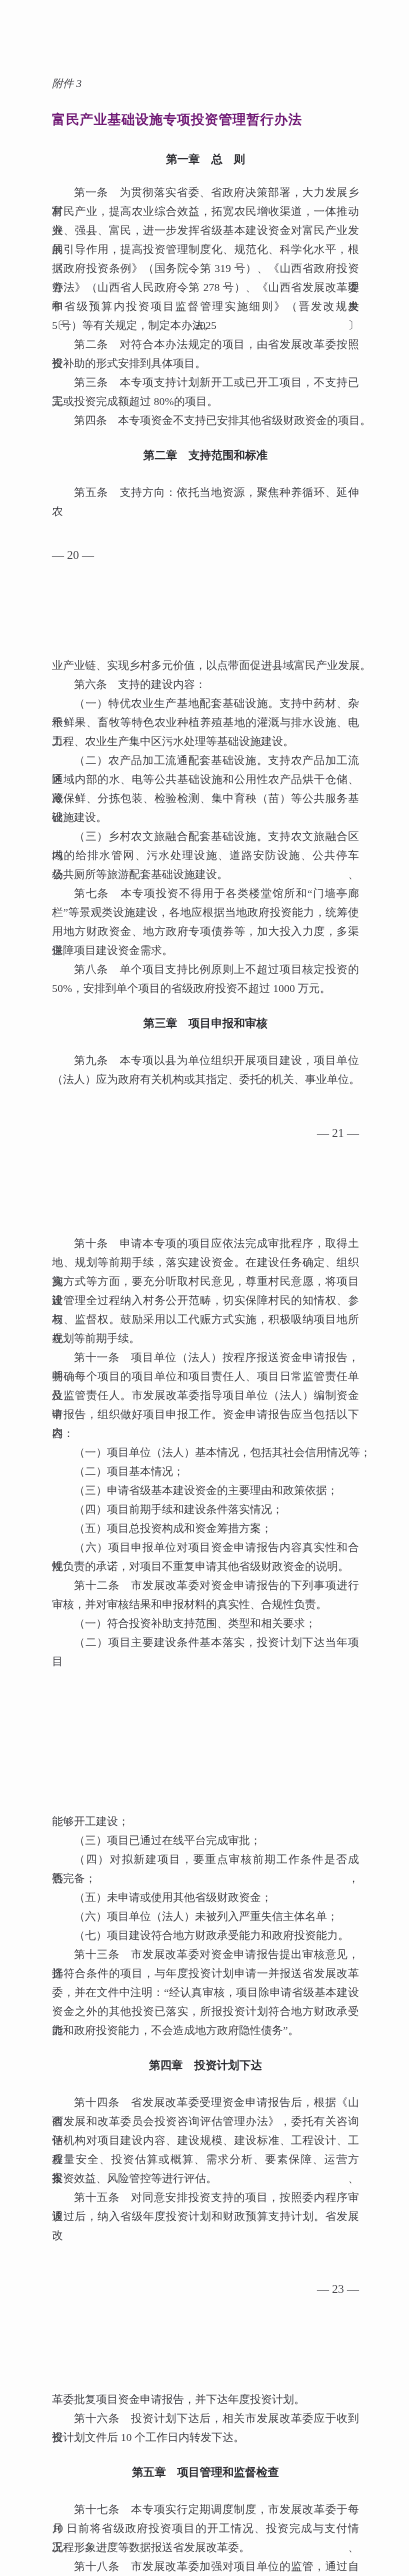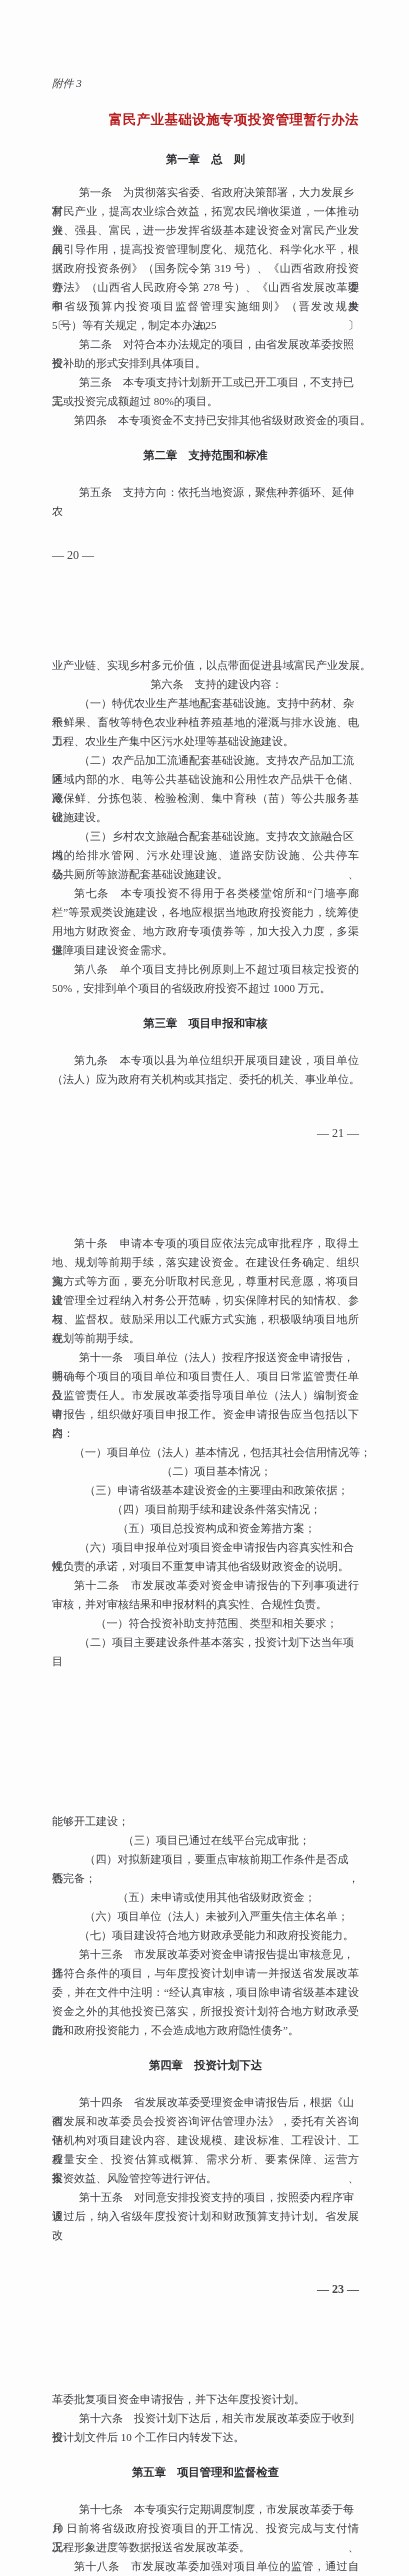--- a/index.html
+++ b/index.html
@@ -34,22 +34,22 @@
     color: #3c3c42;
     text-align: left;
     font-style: italic;
   }
   .title {
     margin-top: 15.5px;
     height: 21.6px;
     line-height: 21.6px;
     font-size: 13.4px;
     font-weight: bold;
-    text-align: right;
-    color: #b91c1c;
+    text-align: left;
+    color: #701a75;
     letter-spacing: 0.5px;
   }
   .chapter {
     margin-top: 16px;
     margin-bottom: 18.3px;
     height: 19px;
     line-height: 19px;
     font-size: 11.3px;
     font-weight: bold;
     text-align: center;
@@ -68,21 +68,20 @@
     white-space: nowrap;
   }
   .ln.j {
     white-space: normal;
     text-align: justify;
     text-align-last: justify;
     text-justify: inter-character;
   }
   .ln.ind {
     text-indent: 2em;
-    text-align: center;
   }
   .page-num {
     position: absolute;
     top: 548px;
     left: 52px;
     right: 50px;
     height: 15.5px;
     line-height: 15.5px;
     font-size: 12px;
     color: #47474c;
@@ -184,21 +183,21 @@
         <div class="ln">力和政府投资能力，不会造成地方政府隐性债务”。</div>
         <div class="chapter">第四章　投资计划下达</div>
         <div class="ln j ind">第十四条　省发展改革委受理资金申请报告后，根据《山西</div>
         <div class="ln j">省发展和改革委员会投资咨询评估管理办法》，委托有关咨询评</div>
         <div class="ln j">估机构对项目建设内容、建设规模、建设标准、工程设计、工程</div>
         <div class="ln j">质量安全、投资估算或概算、需求分析、要素保障、运营方案、</div>
         <div class="ln">投资效益、风险管控等进行评估。</div>
         <div class="ln j ind">第十五条　对同意安排投资支持的项目，按照委内程序审议</div>
         <div class="ln j">通过后，纳入省级年度投资计划和财政预算支持计划。省发展改</div>
       </div>
-      <div class="page-num" style="text-align: right; font-weight: bold;">— 23 —</div>
+      <div class="page-num" style="text-align: right;">— 23 —</div>
     </section>
     <section class="page page-n">
       <div class="content">
         <div class="ln">革委批复项目资金申请报告，并下达年度投资计划。</div>
         <div class="ln j ind">第十六条　投资计划下达后，相关市发展改革委应于收到投</div>
         <div class="ln">资计划文件后 10 个工作日内转发下达。</div>
         <div class="chapter">第五章　项目管理和监督检查</div>
         <div class="ln j ind">第十七条　本专项实行定期调度制度，市发展改革委于每月</div>
         <div class="ln j">10 日前将省级政府投资项目的开工情况、投资完成与支付情况、</div>
         <div class="ln">工程形象进度等数据报送省发展改革委。</div>

